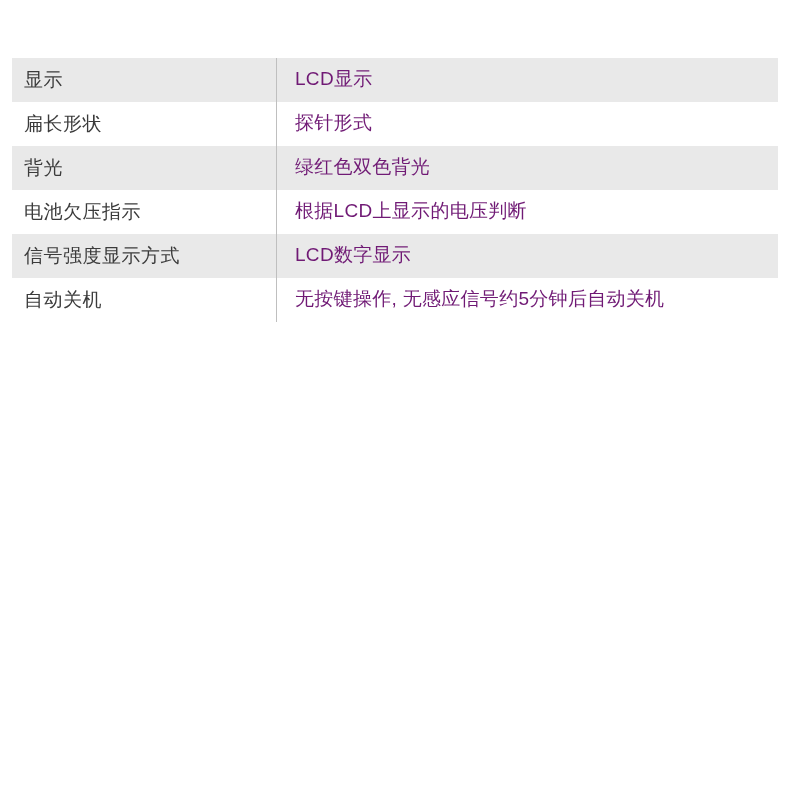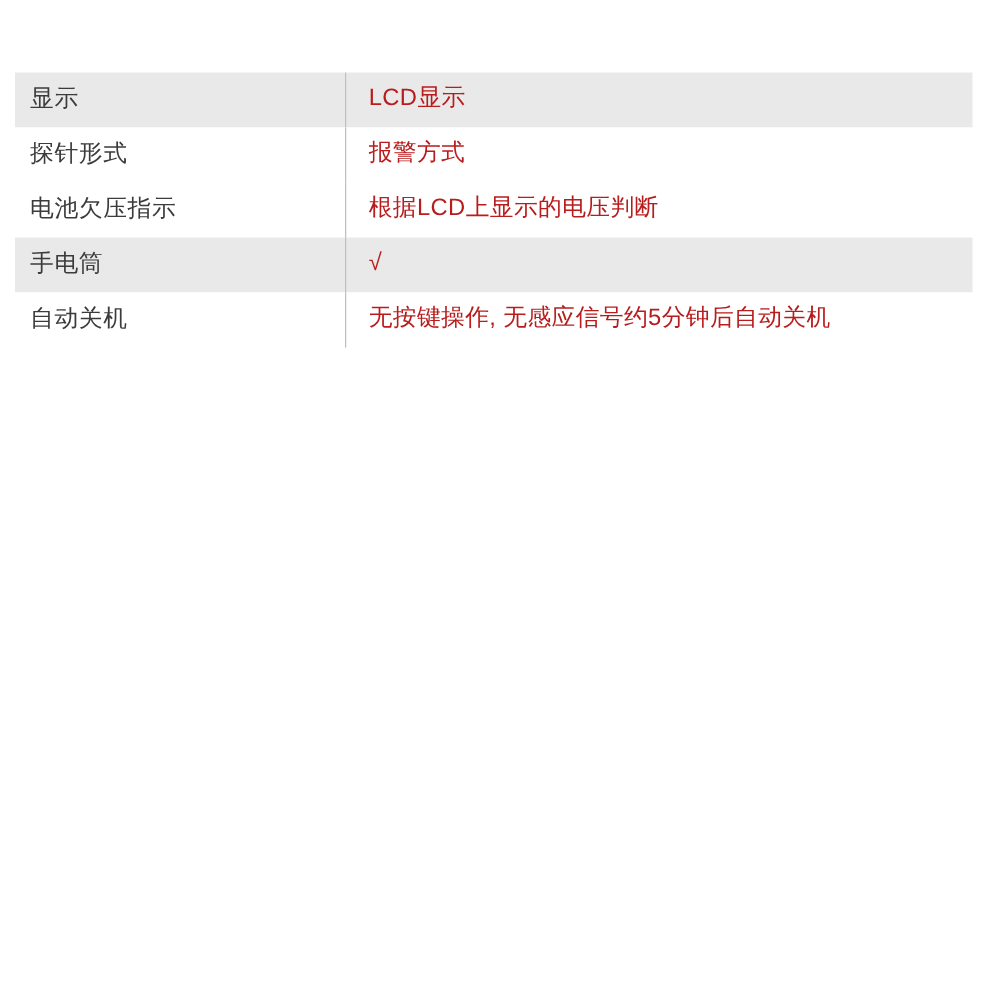--- a/index.html
+++ b/index.html
@@ -45,21 +45,21 @@
     padding: 9px 0 9px 12px;
     font-size: 19px;
     line-height: 26px;
     color: #3b3b3b;
     letter-spacing: 0.5px;
   }
   td.value {
     padding: 6px 10px 9px 18px;
     font-size: 19px;
     line-height: 26px;
-    color: #b91c1c;
+    color: #701a75;
     letter-spacing: 0.3px;
     border-left: 1px solid #bfbfbf;
   }
   .value .line {
     display: block;
     white-space: pre;
   }
   .check {
     font-size: 19px;
     line-height: 26px;
@@ -80,42 +80,48 @@
       <tr class="alt">
         <td class="label">显示</td>
         <td class="value">
           <span class="line">LCD显示</span>
         </td>
       </tr>
 
 
 
       <tr>
-        <td class="label">探针形式</td>
+        <td class="label">扁长形状</td>
         <td class="value">
-          <span class="line">报警方式</span>
+          <span class="line">探针形式</span>
         </td>
       </tr>
 
+      <tr class="alt">
+        <td class="label">背光</td>
+        <td class="value">
+          <span class="line">绿红色双色背光</span>
+        </td>
+      </tr>
 
       <tr>
         <td class="label">电池欠压指示</td>
         <td class="value">
           <span class="line">根据LCD上显示的电压判断</span>
         </td>
       </tr>
 
+      <tr class="alt">
+        <td class="label">信号强度显示方式</td>
+        <td class="value">
+          <span class="line">LCD数字显示</span>
+        </td>
+      </tr>
 
 
-      <tr class="alt">
-        <td class="label">手电筒</td>
-        <td class="value">
-          <span class="line check">√</span>
-        </td>
-      </tr>
 
       <tr>
         <td class="label">自动关机</td>
         <td class="value">
           <span class="line">无按键操作, 无感应信号约5分钟后自动关机</span>
         </td>
       </tr>
 
 
     </tbody>

